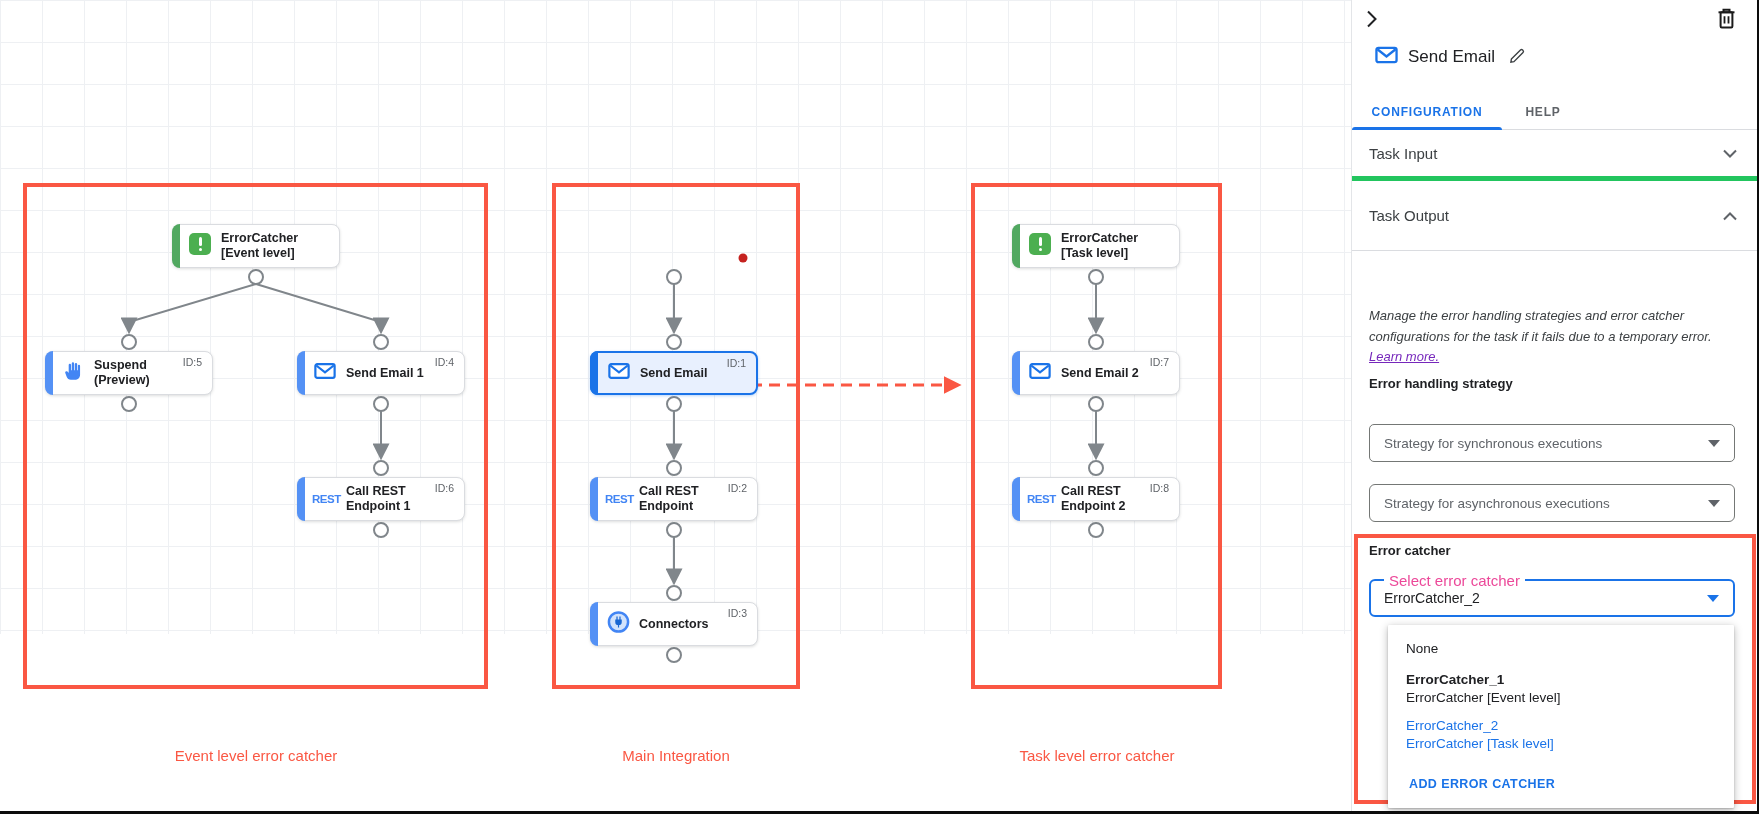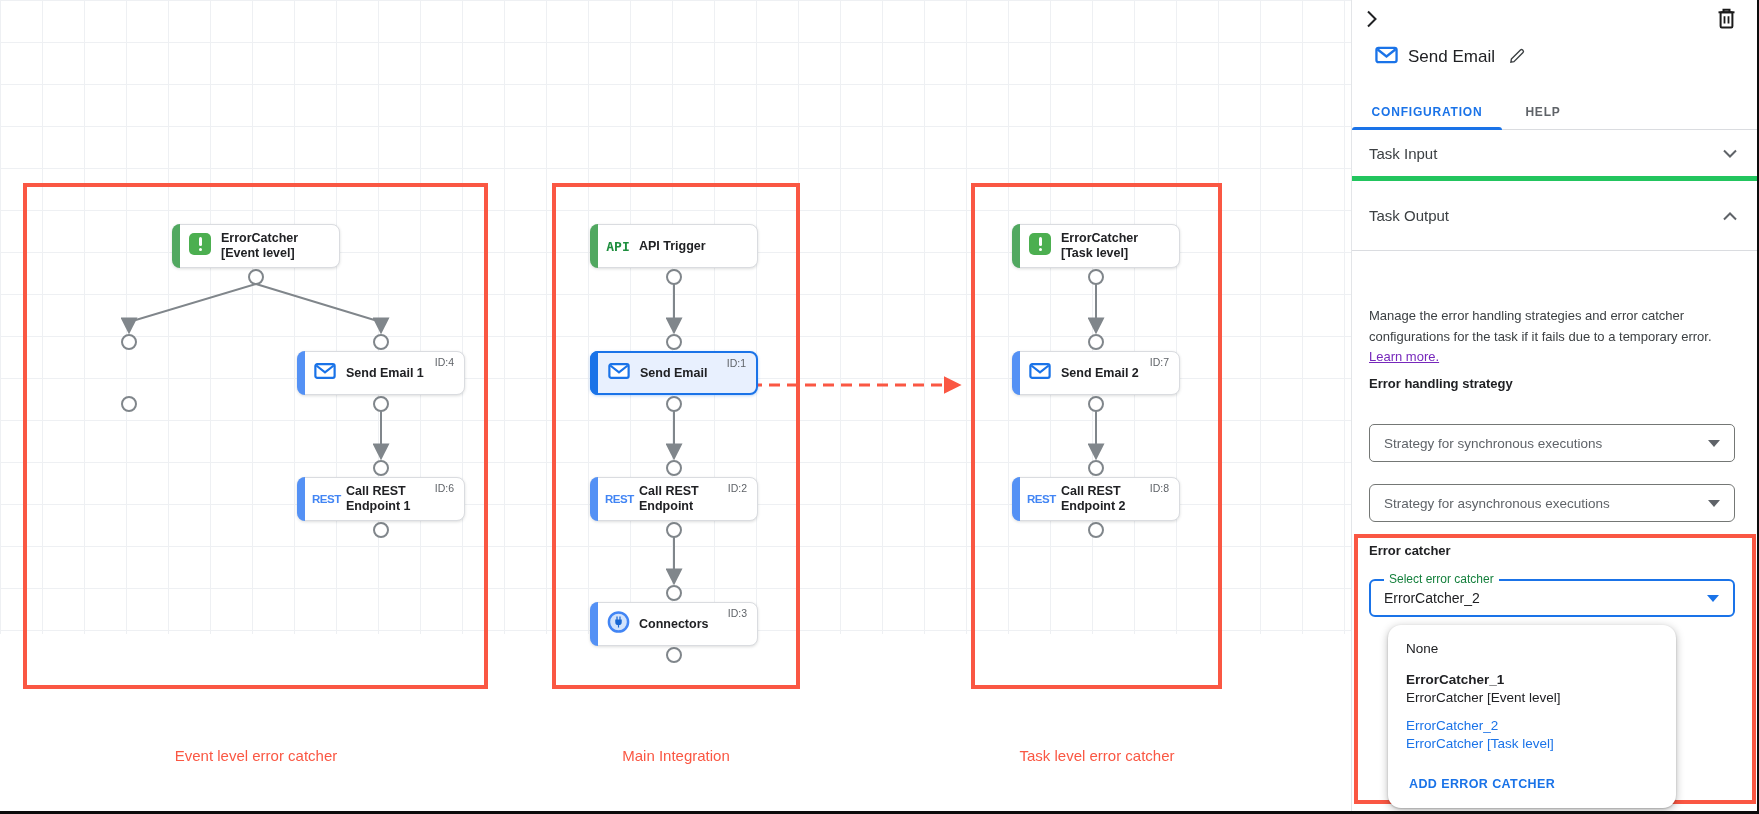--- a/index.html
+++ b/index.html
@@ -51,44 +51,44 @@
   .tab.t2 { width:82px; color:#5f6368; }
   .inkbar { position:absolute; left:0; bottom:-1px; width:150px; height:3px; background:#1a73e8; border-radius:3px 3px 0 0; }
 
   .srow { position:absolute; left:0; width:100%; padding:0 20px 0 17px; display:flex;
     align-items:center; justify-content:space-between; cursor:pointer; }
   .srow .stitle { font-size:15px; font-weight:500; color:#3c4043; }
   .row-input  { top:130px; height:51px; border-bottom:5px solid #22c55e; }
   .row-output { top:181px; height:70px; border-bottom:1px solid #dadce0; }
   .row-error  { top:251px; height:50px; }
 
-  .desc { position:absolute; left:17px; top:306px; width:362px; font-size:13px; color:#3c4043; line-height:20.5px; }
+  .desc { position:absolute; left:17px; top:306px; width:362px; font-size:13px; color:#3c4043; line-height:20.5px;font-style:italic; }
   .learn { color:#7627bb; text-decoration:underline; cursor:pointer; }
   .lbl-bold { position:absolute; left:17px; font-size:13px; font-weight:700; color:#202124; }
   .lbl-strategy { top:376px; }
   .lbl-catcher { top:543px; }
 
   .select { position:absolute; left:17px; width:366px; height:38px; border:1px solid #747775;
     border-radius:5px; background:#fff; display:flex; align-items:center; padding:0 14px; cursor:pointer; }
   .select .ph { font-size:13.5px; color:#5f6368; }
   .sel-sync { top:424px; } .sel-async { top:484px;border-radius:6px; }
   .caret { position:absolute; right:14px; width:0; height:0;
     border-left:6px solid transparent; border-right:6px solid transparent; border-top:7px solid #5f6368; }
 
   .red-frame { position:absolute; left:2px; top:534px; width:402px; height:270px; border:4px solid #fa5743; }
 
   .ec-select { position:absolute; left:17px; top:579px; width:366px; height:38px; border:2px solid #1a73e8;
     border-radius:6px; background:#fff; display:flex; align-items:center; padding:0 13px; cursor:pointer; }
   .ec-select .val { font-size:14px; color:#202124; }
   .ec-select .caret { border-top-color:#1a73e8; }
   .float-lbl { position:absolute; left:13px; top:-9px; background:#fff; padding:0 5px;
-    font-size:12px; color:#15803d; }
-
-  .menu { position:absolute; left:36px; top:625px; width:288px; height:183px; background:#fff;
-    border-radius:13px; box-shadow:0 2px 8px rgba(0,0,0,.28), 0 1px 2px rgba(0,0,0,.2);text-decoration:underline; }
+    font-size:15px; color:#ec4899; }
+
+  .menu { position:absolute; left:36px; top:625px; width:346px; height:183px; background:#fff;
+    border-radius:1px; box-shadow:0 2px 8px rgba(0,0,0,.28), 0 1px 2px rgba(0,0,0,.2);text-decoration:underline; }
   .mi { position:absolute; left:18px; font-size:13.5px; color:#202124; cursor:pointer; }
   .mi-none { top:16px; }
   .mi-ec1  { top:47px; } .mi-ec2 { top:93px; }
   .mi .nm { display:block; font-weight:600; }
   .mi .ds { display:block; margin-top:3px; }
   .mi.blue .nm, .mi.blue .ds { color:#1a73e8; font-weight:500; }
   .mi-add { top:152px; left:21px; color:#1a73e8; font-weight:700; font-size:12.5px; letter-spacing:.4px; }
 
   .edge-bottom { position:absolute; left:0; bottom:0; width:100%; height:3px; background:#0c0c0c; }
   .edge-right  { position:absolute; right:0; top:0; width:2px; height:100%; background:#0c0c0c; }
@@ -152,44 +152,50 @@
     <div class="anno-box" style="left:23px;top:183px;width:465px;height:506px"></div>
     <div class="anno-box" style="left:552px;top:183px;width:248px;height:506px"></div>
     <div class="anno-box" style="left:971px;top:183px;width:251px;height:506px"></div>
 
     <div class="node green" style="left:172px;top:224px">
       <span class="bar"></span>
       <span class="nicon"><span class="ecicon"><i></i><b></b></span></span>
       <span class="nlabel">ErrorCatcher
 [Event level]</span>
     </div>
+    <div class="node blue" style="left:45px;top:351px">
+      <span class="bar"></span>
+      <span class="nicon">
+        <svg width="21" height="21" viewBox="0 0 24 24">
+            <path fill="#4285f4" d="M9 22c-2.3 0-4-1.3-4.8-3.4l-1.6-4.2c-.3-.9.1-1.8 1-2.1.7-.3 1.5 0 1.9.6l1 1.4V5.2a1.35 1.35 0 012.7 0V11h.8V3.4a1.35 1.35 0 012.7 0V11h.8V4.3a1.35 1.35 0 012.7 0V11h.8V6a1.25 1.25 0 012.5 0v10.2c0 3.4-2.5 5.8-6 5.8H9z"></path>
+          </svg>
+      </span>
+      <span class="nlabel">Suspend
+(Preview)</span>
+      <span class="nid">ID:5</span>
+    </div>
     <div class="node blue" style="left:297px;top:351px">
       <span class="bar"></span>
       <span class="nicon">
         <svg width="22" height="17" viewBox="0 0 24 18">
             <rect x="1.5" y="1.5" width="21" height="15" rx="2" fill="#fff" stroke="#1a73e8" stroke-width="2.4"></rect>
             <path d="M2.5 3l9.5 7.5L21.5 3" fill="none" stroke="#1a73e8" stroke-width="2.4"></path>
           </svg>
       </span>
       <span class="nlabel">Send Email 1</span>
       <span class="nid">ID:4</span>
     </div>
     <div class="node blue" style="left:297px;top:477px">
       <span class="bar"></span>
       <span class="nicon rest-txt">REST</span>
       <span class="nlabel">Call REST
 Endpoint 1</span>
       <span class="nid">ID:6</span>
     </div>
 
-    <div class="node green" style="left:590px;top:224px">
-      <span class="bar"></span>
-      <span class="nicon api-txt">API</span>
-      <span class="nlabel">API Trigger</span>
-    </div>
     <div class="node blue sel" style="left:590px;top:351px">
       <span class="bar"></span>
       <span class="nicon">
         <svg width="22" height="17" viewBox="0 0 24 18">
             <rect x="1.5" y="1.5" width="21" height="15" rx="2" fill="#fff" stroke="#1a73e8" stroke-width="2.4"></rect>
             <path d="M2.5 3l9.5 7.5L21.5 3" fill="none" stroke="#1a73e8" stroke-width="2.4"></path>
           </svg>
       </span>
       <span class="nlabel">Send Email</span>
       <span class="nid">ID:1</span>

